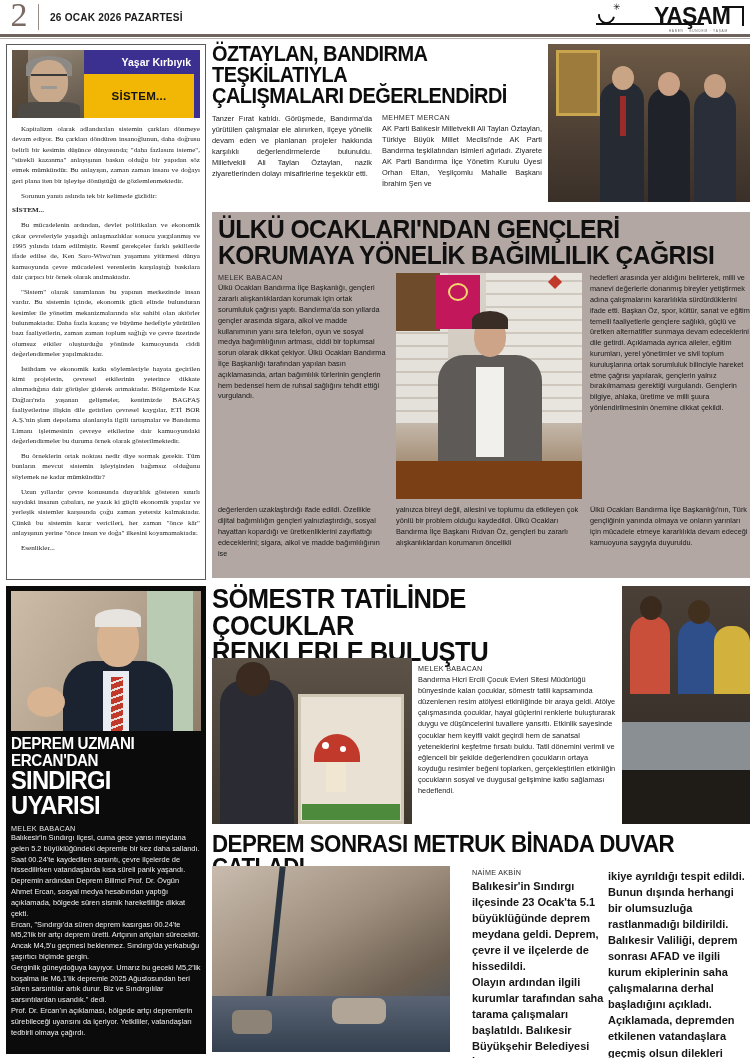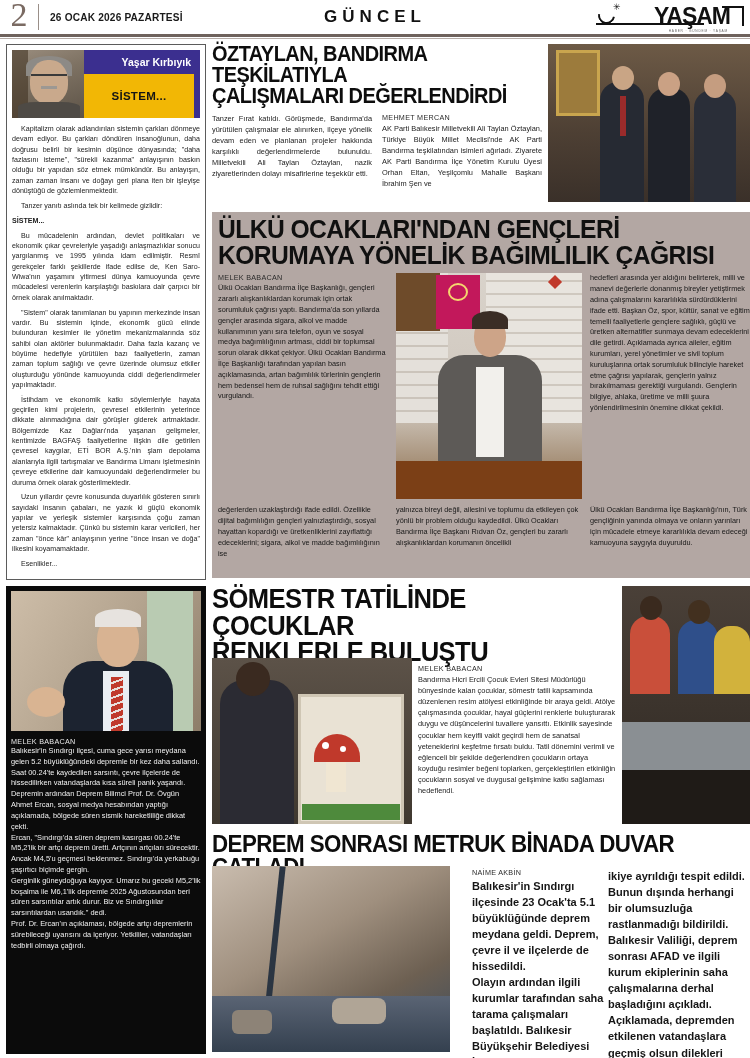--- a/index.html
+++ b/index.html
@@ -76,21 +76,21 @@
   .col-name {
     background:#3b2f8f; color:#fff; height:24px; display:flex; align-items:center;
     justify-content:flex-end; padding-right:9px; font-size:10.5px; font-weight:bold;
   }
   .col-topic {
     background:#f2b705; color:#151515; flex:1; display:flex; align-items:center;
     justify-content:center; font-size:11.5px; font-weight:bold; letter-spacing:.3px;
     border-right:6px solid #3b2f8f;
   }
   .col-body { margin-top:6px; font-size:7.1px; line-height:1.46; text-align:justify; color:#1c1c1c; }
-  .col-body p { text-indent:9px; margin-bottom:4.5px; }
+  .col-body p { text-indent:9px; margin-bottom:4.5px;font-family:Liberation Serif, serif; }
   .col-body p.strong { font-weight:bold; text-indent:0; }
 
   
   .oztaylan { position:absolute; left:212px; top:44px; width:538px; height:162px; }
   .oz-headline { width:330px; font-size:21.5px; }
   .oz-headline .l2 { }
   .oz-cols { display:flex; gap:10px; margin-top:6px; width:330px; }
   .oz-col { width:160px; }
   .oz-photo {
     position:absolute; right:0; top:0; width:202px; height:158px; overflow:hidden;
@@ -203,21 +203,20 @@
 </style>
 </head>
 <body>
 
 <div class="page">
 
   <div class="masthead">
     <div class="page-num">2</div>
     <div class="mast-rule"></div>
     <div class="mast-date">26 OCAK 2026 PAZARTESİ</div>
-    <div class="mast-section">GÜNCEL</div>
     <div class="logo-wrap">
       <div class="logo-moon"></div>
       <div class="logo-star">✳</div>
       <div class="logo-underline"></div>
       <div class="logo-topline"></div>
       <div class="logo-rightline"></div>
       <div class="logo-text">YAŞAM</div>
       <div class="logo-sub">HABER · GÜNDEM · YAŞAM</div>
     </div>
   </div>
@@ -234,25 +233,26 @@
           <div class="mous"></div>
           <div class="body"></div>
       </div>
       <div class="col-band">
         <div class="col-name">Yaşar Kırbıyık</div>
         <div class="col-topic">SİSTEM...</div>
       </div>
     </div>
     <div class="col-body">
       <p>Kapitalizm olarak adlandırılan sistemin çarkları dönmeye devam ediyor. Bu çarkları döndüren insanoğlunun, daha doğrusu belirli bir kesimin düşünce dünyasında; "daha fazlasını isteme", "sürekli kazanma" anlayışının baskın olduğu bir yapıdan söz etmek mümkündür. Bu anlayışın, zaman zaman insanı ve doğayı geri plana iten bir işleyişe dönüştüğü de gözlemlenmektedir.</p>
-      <p>Tanzer yanıtı aslında tek bir kelimede gizlidir:</p>
+      <p>Sorunun yanıtı aslında tek bir kelimede gizlidir:</p>
       <p class="strong">SİSTEM...</p>
       <p>Bu mücadelenin ardından, devlet politikaları ve ekonomik çıkar çevreleriyle yaşadığı anlaşmazlıklar sonucu yargılanmış ve 1995 yılında idam edilmiştir. Resmî gerekçeler farklı şekillerde ifade edilse de, Ken Saro-Wiwa'nın yaşamını yitirmesi dünya kamuoyunda çevre mücadelesi verenlerin karşılaştığı baskılara dair çarpıcı bir örnek olarak anılmaktadır.</p>
       <p>"Sistem" olarak tanımlanan bu yapının merkezinde insan vardır. Bu sistemin içinde, ekonomik gücü elinde bulunduran kesimler ile yönetim mekanizmalarında söz sahibi olan aktörler bulunmaktadır. Daha fazla kazanç ve büyüme hedefiyle yürütülen bazı faaliyetlerin, zaman zaman toplum sağlığı ve çevre üzerinde olumsuz etkiler oluşturduğu yönünde kamuoyunda ciddi değerlendirmeler yapılmaktadır.</p>
       <p>İstihdam ve ekonomik katkı söylemleriyle hayata geçirilen kimi projelerin, çevresel etkilerinin yeterince dikkate alınmadığına dair görüşler giderek artmaktadır. Bölgemizde Kaz Dağları'nda yaşanan gelişmeler, kentimizde BAGFAŞ faaliyetlerine ilişkin dile getirilen çevresel kaygılar, ETİ BOR A.Ş.'nin şlam depolama alanlarıyla ilgili tartışmalar ve Bandırma Limanı işletmesinin çevreye etkilerine dair kamuoyundaki değerlendirmeler bu duruma örnek olarak gösterilmektedir.</p>
+      <p>Bu örneklerin ortak noktası nedir diye sormak gerekir. Tüm bunların mevcut sistemin işleyişinden bağımsız olduğunu söylemek ne kadar mümkündür?</p>
       <p>Uzun yıllardır çevre konusunda duyarlılık gösteren sınırlı sayıdaki insanın çabaları, ne yazık ki güçlü ekonomik yapılar ve yerleşik sistemler karşısında çoğu zaman yetersiz kalmaktadır. Çünkü bu sistemin karar vericileri, her zaman "önce kâr" anlayışının yerine "önce insan ve doğa" ilkesini koyamamaktadır.</p>
       <p>Esenlikler...</p>
     </div>
   </div>
 
   <div class="oztaylan">
     <div class="hl oz-headline">
       <div>ÖZTAYLAN, BANDIRMA TEŞKİLATIYLA</div>
       <div class="l2">ÇALIŞMALARI DEĞERLENDİRDİ</div>
     </div>
@@ -321,20 +321,24 @@
     <div class="ercan-photo">
       <div class="wall"></div>
         <div class="door"></div>
       <div class="suit"></div>
         <div class="shirt"></div>
         <div class="tie"></div>
       <div class="head"></div>
         <div class="hair"></div>
         <div class="hand"></div>
     </div>
+    <div class="ercan-hl">
+      <span class="l1">DEPREM UZMANI ERCAN'DAN</span>
+      <span class="l2">SINDIRGI UYARISI</span>
+    </div>
     <div class="ercan-byline">MELEK BABACAN</div>
     <div class="ercan-body" style="white-space:pre-line">Balıkesir'in Sındırgı ilçesi, cuma gece yarısı meydana gelen 5.2 büyüklüğündeki depremle bir kez daha sallandı. Saat 00.24'te kaydedilen sarsıntı, çevre ilçelerde de hissedilirken vatandaşlarda kısa süreli panik yaşandı.
 Depremin ardından Deprem Bilimci Prof. Dr. Övgün Ahmet Ercan, sosyal medya hesabından yaptığı açıklamada, bölgede süren sismik hareketliliğe dikkat çekti.
 Ercan, "Sındırgı'da süren deprem kasırgası 00.24'te M5,2'lik bir artçı deprem üretti. Artçının artçıları sürecektir. Ancak M4,5'u geçmesi beklenmez. Sındırgı'da yerkabuğu şaşırtıcı biçimde gergin.
  Gerginlik güneydoğuya kayıyor. Umarız bu geceki M5,2'lik boşalma ile M6,1'lik depremle 2025 Ağustosundan beri süren sarsıntılar artık durur. Biz ve Sındırgılılar sarsıntılardan usandık." dedi.
 Prof. Dr. Ercan'ın açıklaması, bölgede artçı depremlerin sürebileceği uyarısını da içeriyor. Yetkililer, vatandaşları tedbirli olmaya çağırdı.</div>
   </div>
 
   <div class="somestr">
     <div class="hl som-hl">

